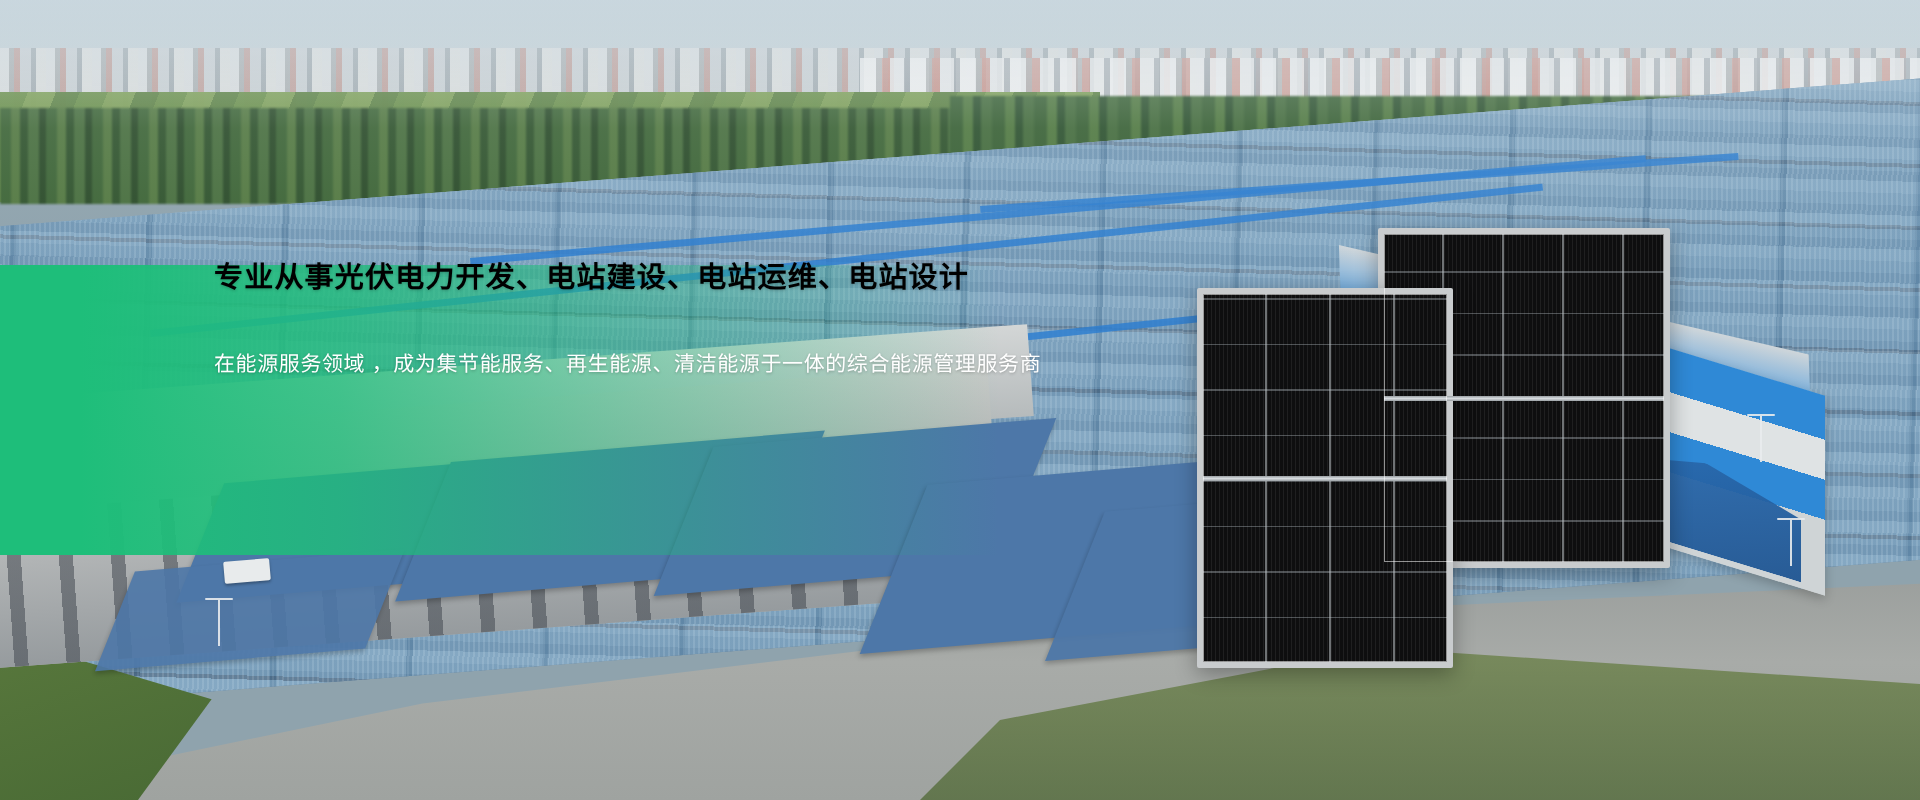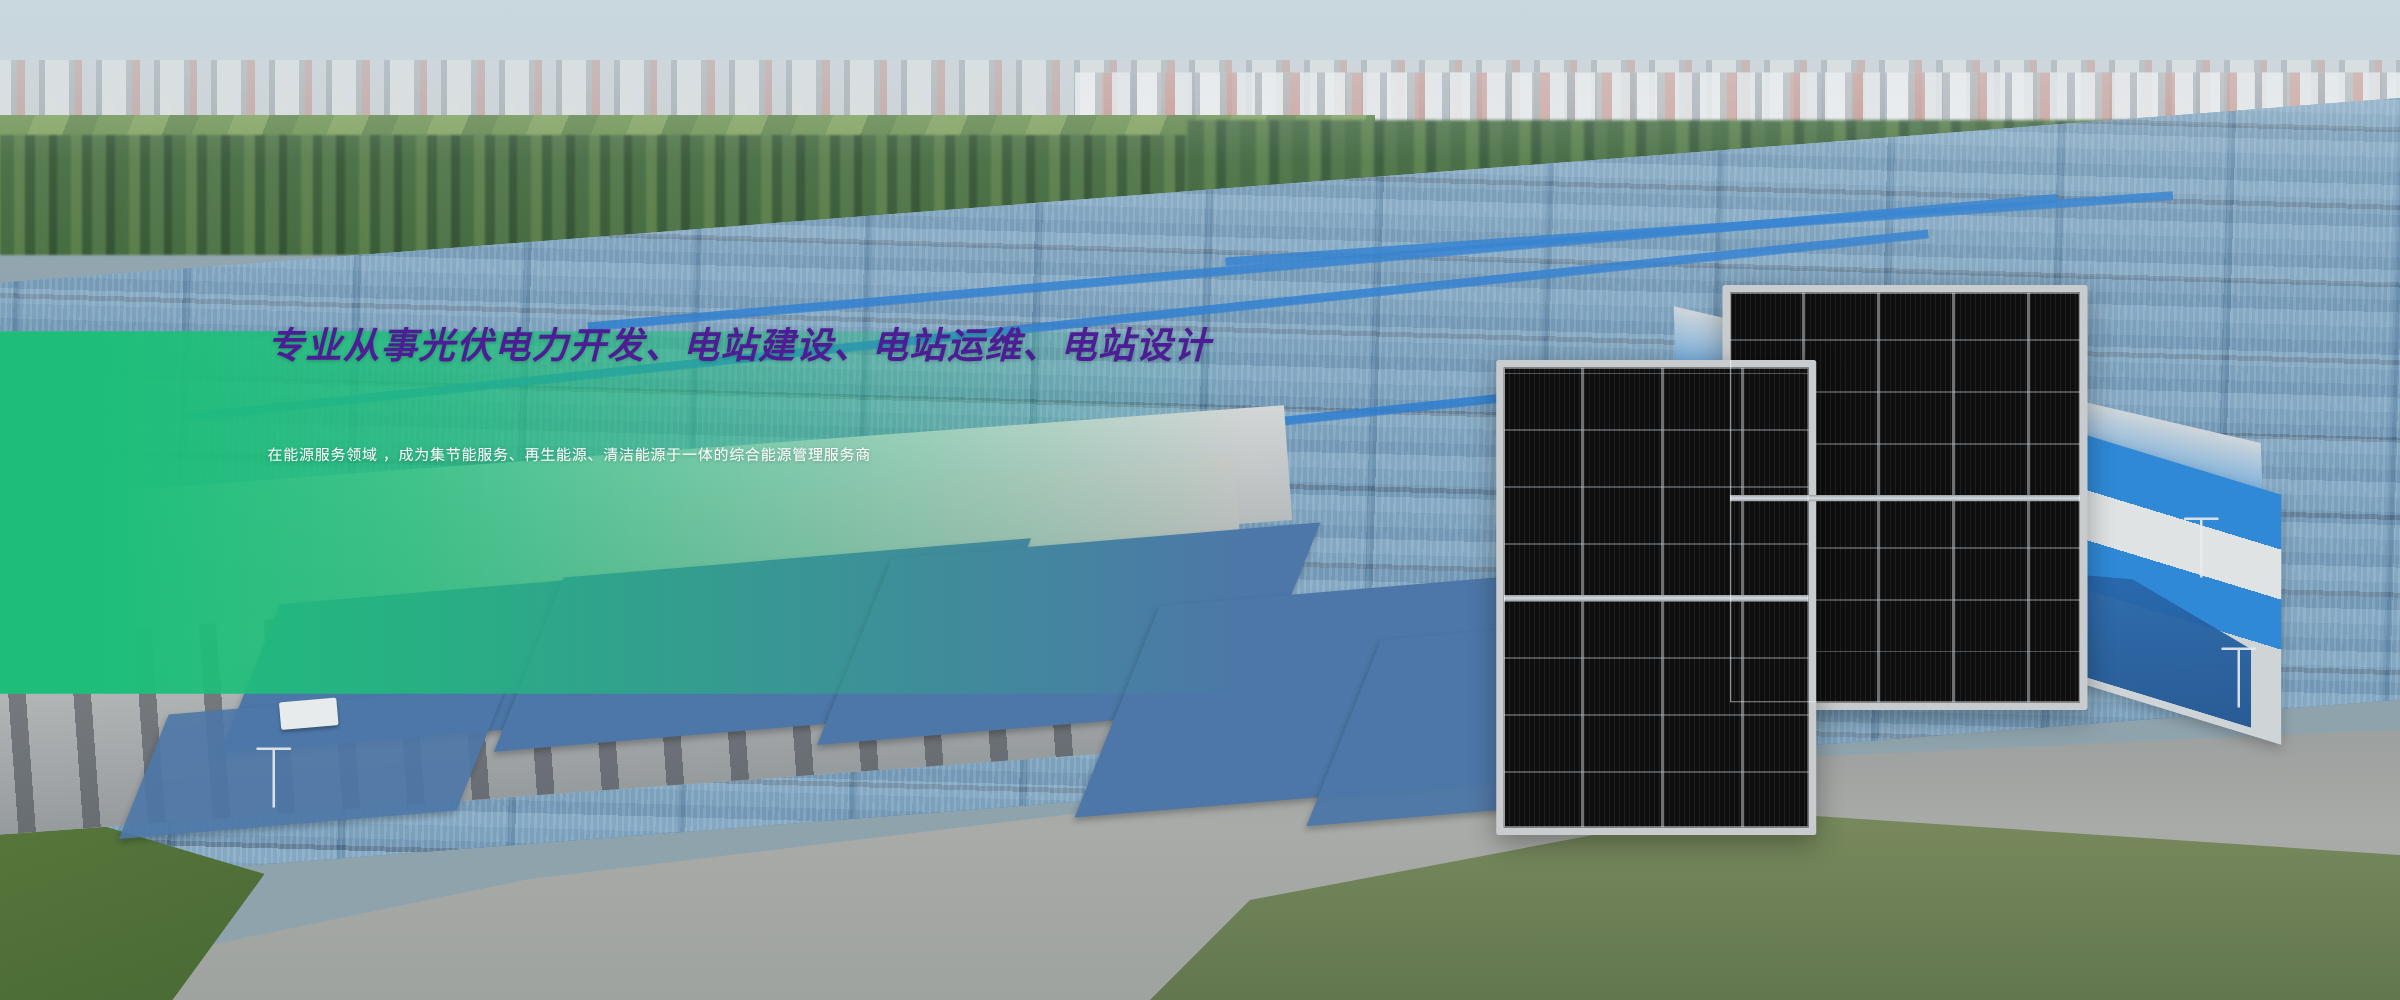--- a/index.html
+++ b/index.html
@@ -197,33 +197,32 @@
 
   
   .green-band {
     position: absolute;
     left: 0; top: 265px; width: 1000px; height: 290px;
   }
 
   
   .copy { position: absolute; left: 214px; top: 255px; width: 740px; }
   .headline {
-    color: #4c1d95;
+    color: #000000;
     font-size: 29px;
     font-weight: bold;
     line-height: 44px;
     letter-spacing: 1.2px;
     text-shadow: 0 1px 3px rgba(0,0,0,.22);
     white-space: nowrap;
-    font-style: italic;
   }
   .subline {
     margin-top: 52px;
     color: #ffffff;
-    font-size: 12px;
+    font-size: 21px;
     font-weight: normal;
     line-height: 26px;
     letter-spacing: .6px;
     text-shadow: 0 1px 3px rgba(0,0,0,.25);
     white-space: nowrap;
   }
 
   
   .panel {
     position: absolute;

